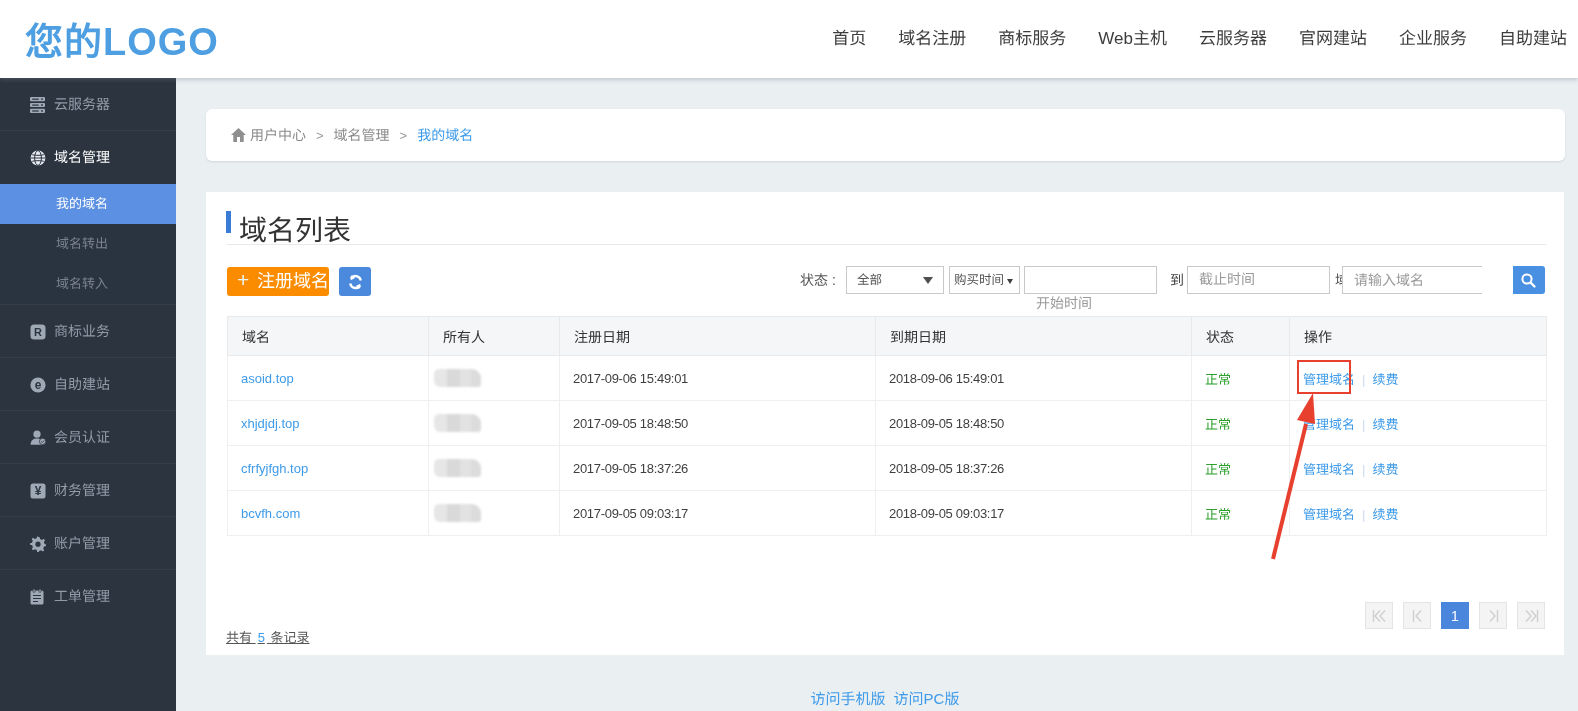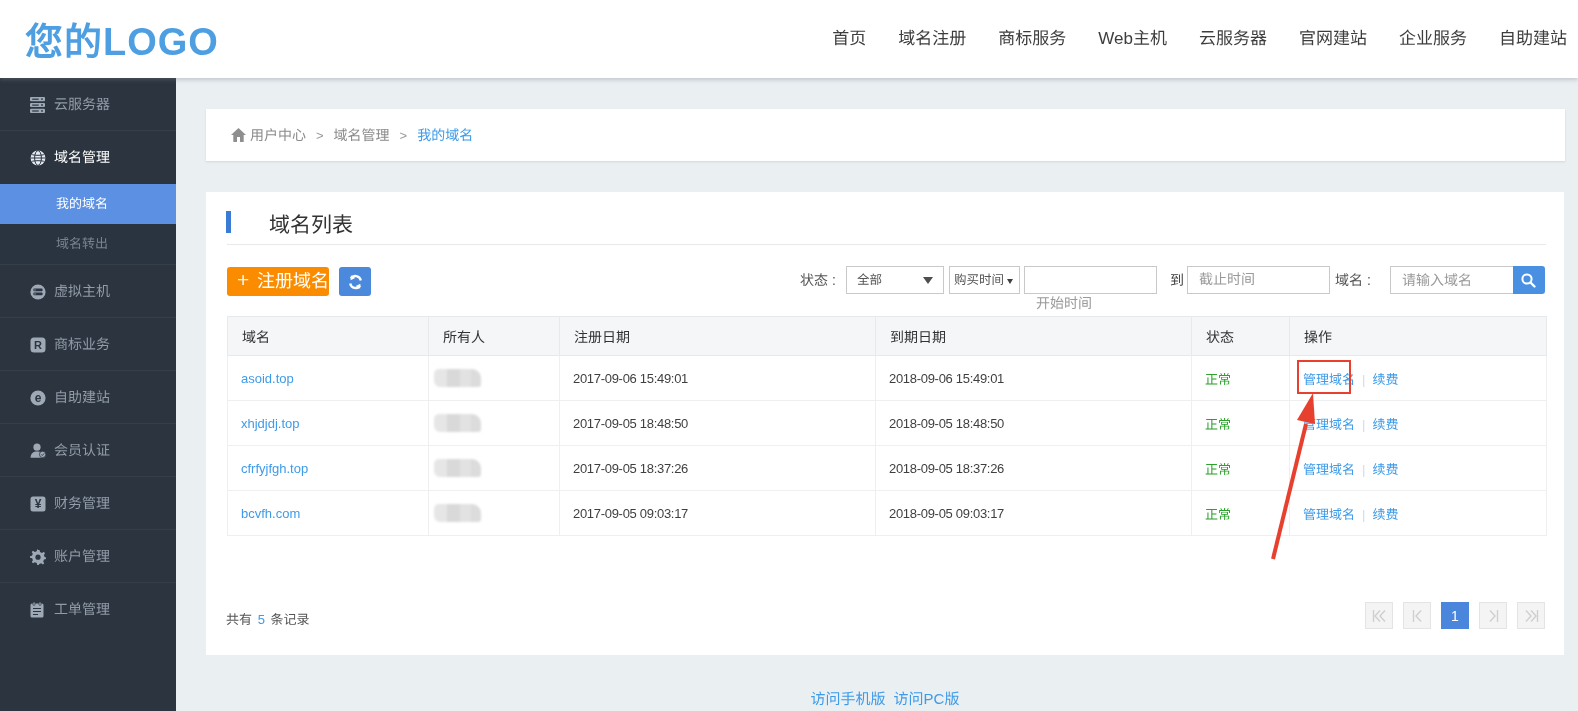--- a/index.html
+++ b/index.html
@@ -17,29 +17,29 @@
 .sidebar { position:absolute; top:78px; left:0; width:176px; height:633px; background:#2b343f; z-index:4; }
 .snav-item { position:relative; height:53px; border-bottom:1px solid #353e4a; }
 .snav-item .stxt { position:absolute; left:54px; top:0; line-height:53px; color:#929ca8; font-size:14px; }
 .snav-item.open .stxt { color:#fefefe; }
 .snav-item svg { position:absolute; left:30px; top:19px; }
 .submenu { background:#2a3340; border-bottom:1px solid #353e4a; }
 .submenu a { display:block; height:40px; line-height:40px; padding-left:56px; font-size:13px; color:#79828e; }
 .submenu a.cur { background:#5b90e2; color:#fff; }
 
 
-.breadcrumb { position:absolute; left:206px; top:109px; width:1359px; height:52px; background:#fff; border-radius:0; box-shadow:0 1px 2px rgba(150,160,170,0.3); line-height:52px; font-size:14px; color:#8b8b8b; }
+.breadcrumb { position:absolute; left:206px; top:109px; width:1359px; height:52px; background:#fff; border-radius:6px; box-shadow:0 1px 2px rgba(150,160,170,0.3); line-height:52px; font-size:14px; color:#8b8b8b; }
 .breadcrumb .inner { position:absolute; left:25px; top:0; }
 .breadcrumb a { color:#8b8b8b; }
 .breadcrumb .sep { margin:0 10px; color:#9a9a9a; font-size:13px; }
 .breadcrumb .cur { color:#3e9be9; }
 .bc-home { display:inline-block; vertical-align:-2px; margin-right:4px; }
 
 .panel { position:absolute; left:206px; top:192px; width:1358px; height:463px; background:#fff; }
-.panel-title { position:absolute; left:21px; top:18px; font-size:21px; color:#333;margin-left:30px; }
+.panel-title { position:absolute; left:21px; top:18px; font-size:28px; color:#333; }
 .title-bar { position:absolute; left:20px; top:19px; width:5px; height:22px; background:#3a7bd5; }
 .panel-title { left:33px; top:16px; }
 .panel-hr { position:absolute; left:21px; top:52px; width:1319px; height:1px; background:#e9e9e9; }
 
 .btn-orange { position:absolute; left:21px; top:75px; width:102px; height:29px; background:#fb8c00; border-radius:3px; color:#fff; font-size:15px; line-height:29px; }
 .btn-orange .pl { position:absolute; left:10px; top:-2px; font-size:21px; font-weight:300; color:#e8f6f8; }
 .btn-orange .tx { position:absolute; left:30px; top:0; font-size:18px; }
 .btn-refresh { position:absolute; left:133px; top:75px; width:32px; height:29px; background:#4a89dc; border-radius:3px; }
 .btn-refresh svg { position:absolute; left:8px; top:7px; }
 
@@ -56,21 +56,21 @@
 .dtable { position:absolute; left:21px; top:124px; width:1319px; border-collapse:collapse; font-size:13px; table-layout:fixed; }
 .dtable th { background:#f4f6f8; border:1px solid #e7e9eb; height:39px; text-align:left; padding-left:14px; font-weight:normal; color:#333; font-size:14px; }
 .dtable td { border:1px solid #edeff0; height:45px; padding-left:13px; color:#3f3f3f; }
 .dtable td:nth-child(3), .dtable td:nth-child(4) { letter-spacing:-0.3px; }
 .dtable td.st-ok { color:#2ca12c; }
 .dtable a { color:#3e9be9; }
 
 .opsep { color:#ccddf0; margin:0 7px; font-size:13px; }
 .blur { display:inline-block; width:47px; height:18px; background:linear-gradient(90deg,#e6e6e6 0 28%,#d9d9d9 28% 55%,#e2e2e2 55% 78%,#dcdcdc 78%); border-radius:5px 9px 3px 6px; filter:blur(1.2px); vertical-align:middle; margin-left:-8px; }
 
-.total { position:absolute; left:20px; top:417px; font-size:13px; color:#555; }
+.total { position:absolute; left:20px; top:435px; font-size:13px; color:#555;text-decoration:underline; }
 .total b { color:#3e9be9; font-weight:normal; padding:0 2px; }
 .pager { position:absolute; left:1159px; top:410px; }
 .pgr { position:absolute; top:0; width:28px; height:27px; border:1px solid #e4e4e4; background:#f4f4f4; }
 .pgr svg { position:absolute; left:6px; top:6px; }
 .pgr.act { background:#4a86db; border-color:#4a86db; color:#fff; text-align:center; line-height:27px; font-size:14px; }
 
 .footer { position:absolute; left:184px; width:1402px; top:687px; text-align:center; font-size:15px; }
 .footer a { color:#3e9be9; margin:0 4px; }
 
 
@@ -113,21 +113,21 @@
         <span class="arrsm" style="right:6px;"></span>
       </span>
     <span class="fbox" style="left:818px; width:133px;">
         <span class="ph" style="position:absolute;left:11px;margin-top:23px;">开始时间</span>
       </span>
     <span class="fl" style="left:964px; color:#3f3f3f;">到</span>
     <span class="fbox" style="left:981px; width:143px;">
         <span class="ph" style="position:absolute;left:11px;font-family:Liberation Mono, monospace;">截止时间</span>
       </span>
     <span class="fl" style="left:1129px;">域名 :</span>
-    <span class="fbox" style="left:1184px; width:140px; border-right:none;">
+    <span class="fbox" style="left:1136px; width:140px; border-right:none;">
         <span class="ph" style="position:absolute;left:11px;">请输入域名</span>
       </span>
     <span class="btn-search">
         <svg width="17" height="17" viewBox="0 0 17 17">
           <circle cx="7" cy="7" r="4.6" fill="none" stroke="#fff" stroke-width="2"></circle>
           <path d="M10.5 10.5 L14.5 14.5" stroke="#fff" stroke-width="2.4" stroke-linecap="round"></path>
         </svg>
       </span>
   </div>
   <table class="dtable">
@@ -250,33 +250,22 @@
           <path d="M0.6 8 L15.4 8"></path>
           <path d="M1.6 4.4 C3.4 5.6 12.6 5.6 14.4 4.4"></path>
           <path d="M1.6 11.6 C3.4 10.4 12.6 10.4 14.4 11.6"></path>
         </g>
       </svg>
       <span class="stxt">域名管理</span>
     </div>
   <div class="submenu">
     <a href="#" class="cur">我的域名</a>
     <a href="#">域名转出</a>
-  </div>
-  <div class="snav-item">
-      <svg width="16" height="16" viewBox="0 0 16 16">
-        <circle cx="8" cy="8" r="7.6" fill="#9fa9b6"></circle>
-        <g fill="#2b3542">
-          <rect x="3.4" y="4.6" width="9.2" height="2.6" rx="0.8"></rect>
-          <rect x="3.4" y="8.6" width="9.2" height="2.6" rx="0.8"></rect>
-          <circle cx="5" cy="5.9" r="0.7" fill="#9fa9b6"></circle>
-          <circle cx="5" cy="9.9" r="0.7" fill="#9fa9b6"></circle>
-        </g>
-      </svg>
-      <span class="stxt">虚拟主机</span>
-    </div>
+    <a href="#">域名转入</a>
+  </div>
   <div class="snav-item">
       <svg width="16" height="16" viewBox="0 0 16 16">
         <rect x="0.5" y="0.5" width="15" height="15" rx="3.5" fill="#9fa9b6"></rect>
         <text x="8" y="12" font-family="Liberation Sans" font-size="11" font-weight="bold" fill="#2b3542" text-anchor="middle">R</text>
       </svg>
       <span class="stxt">商标业务</span>
     </div>
   <div class="snav-item">
       <svg width="16" height="16" viewBox="0 0 16 16">
         <circle cx="8" cy="8" r="7.6" fill="#9fa9b6"></circle>

